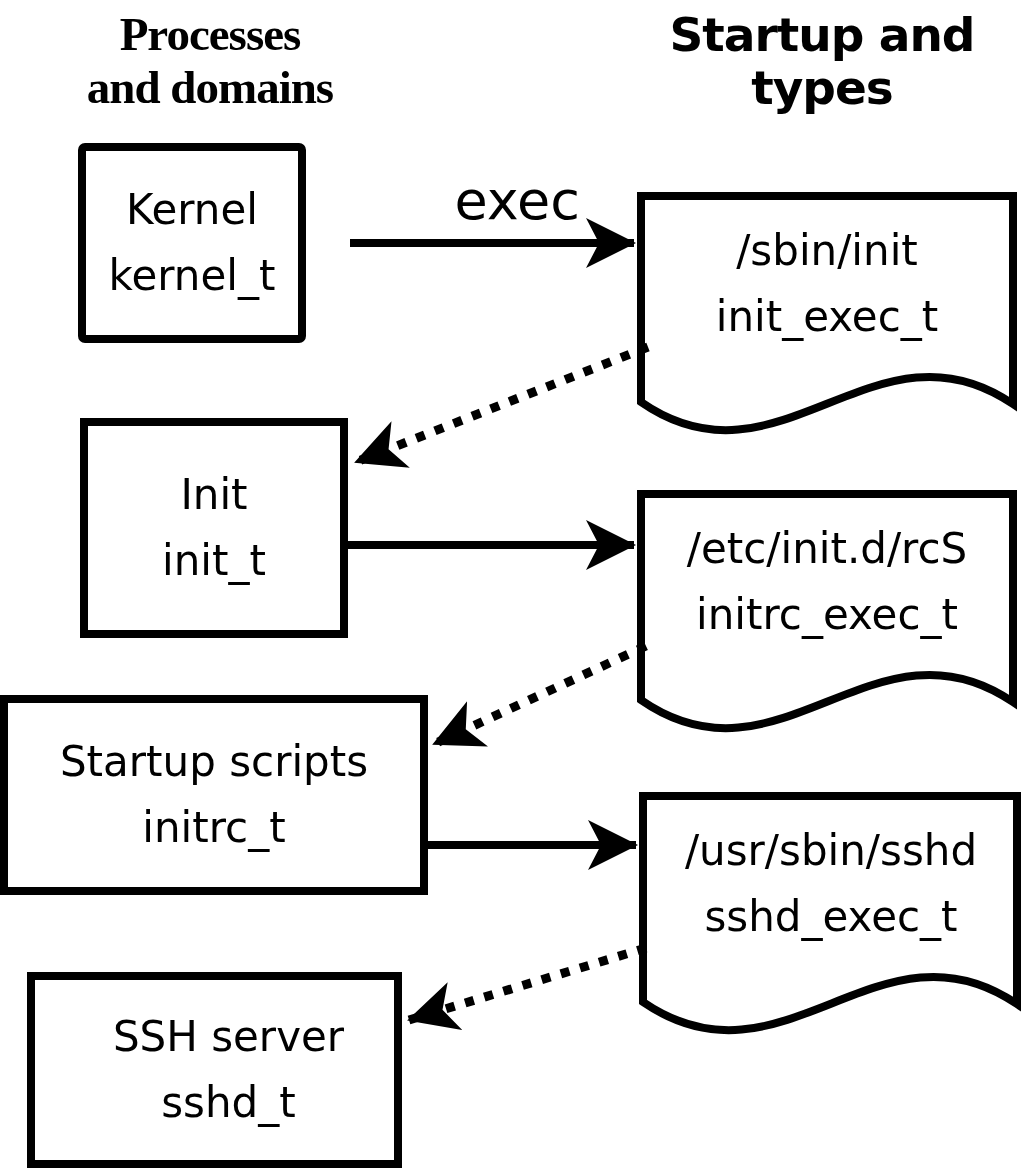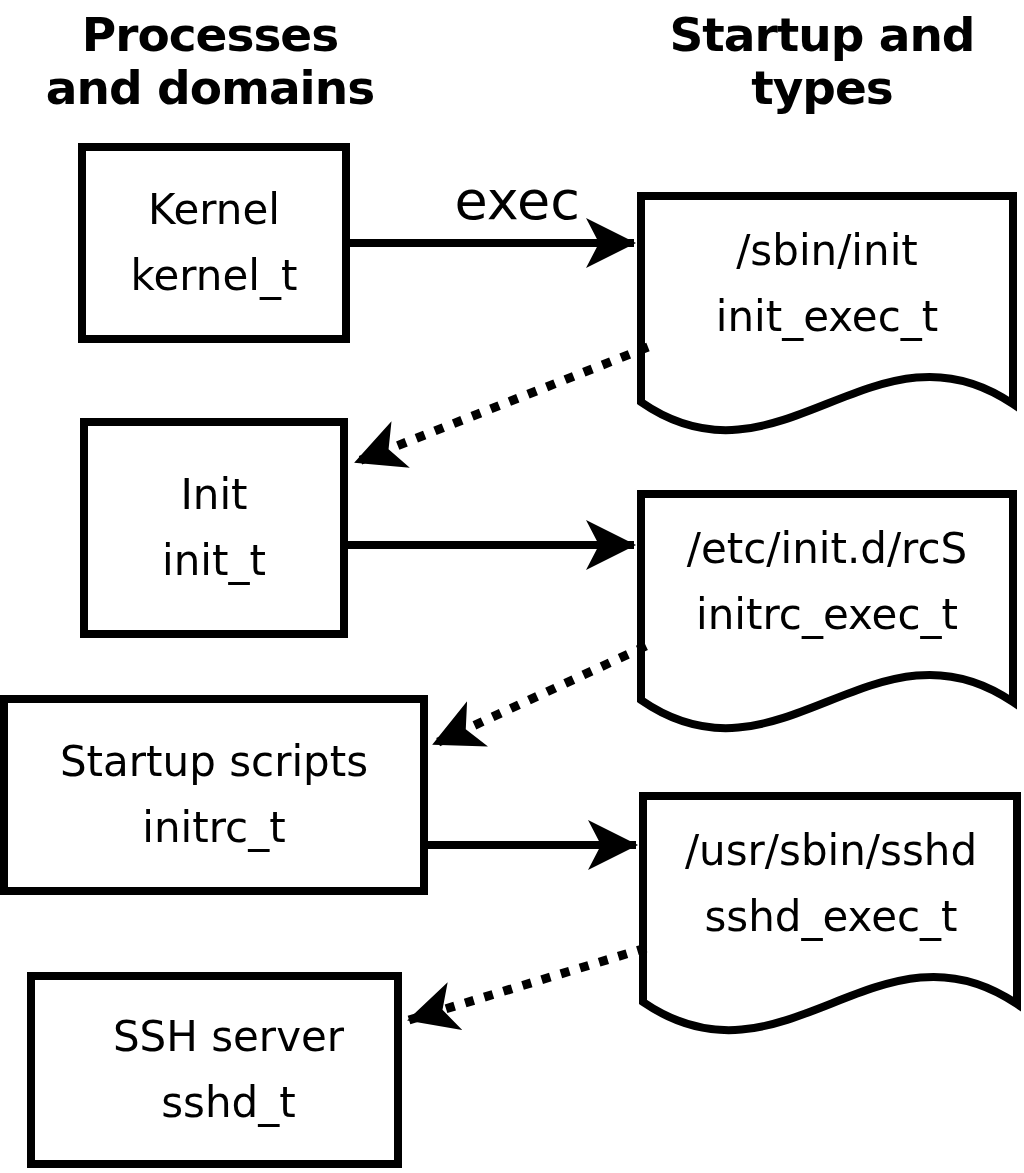--- a/index.html
+++ b/index.html
@@ -78,30 +78,30 @@
 
     <line x1="350" y1="243" x2="634" y2="243" stroke="#000000" stroke-width="8" marker-end="url(#head)"></line>
     <line x1="348" y1="545" x2="634" y2="545" stroke="#000000" stroke-width="8" marker-end="url(#head)"></line>
     <line x1="428" y1="845" x2="636" y2="845" stroke="#000000" stroke-width="8" marker-end="url(#head)"></line>
 
     <line x1="648" y1="347" x2="356" y2="462" stroke="#000000" stroke-width="9" stroke-dasharray="9 11" marker-end="url(#head)"></line>
     <line x1="646" y1="646" x2="434" y2="744" stroke="#000000" stroke-width="9" stroke-dasharray="9 11" marker-end="url(#head)"></line>
     <line x1="646" y1="948" x2="409" y2="1020" stroke="#000000" stroke-width="9" stroke-dasharray="9 11" marker-end="url(#head)"></line>
   </svg>
 
-  <div class="hdr" style="left:8px; top:8px; width:404px;">
+  <div class="hdr" style="left:8px; top:8px; width:404px;font-family:Liberation Serif, serif;">
     <div>Processes</div>
     <div>and domains</div>
   </div>
   <div class="hdr" style="left:620px; top:8px; width:404px;">
     <div>Startup and</div>
     <div>types</div>
   </div>
 
-  <div class="pbox" style="left:78px; top:143px; width:272px; height:200px;">
+  <div class="pbox" style="left:78px; top:143px; width:228px; height:200px;border-radius:7px;">
     <div class="txtline">Kernel</div>
     <div class="txtline">kernel_t</div>
   </div>
 
   <div class="pbox" style="left:80px; top:418px; width:268px; height:220px;">
     <div class="txtline">Init</div>
     <div class="txtline">init_t</div>
   </div>
 
   <div class="pbox" style="left:0px; top:695px; width:428px; height:200px;">

